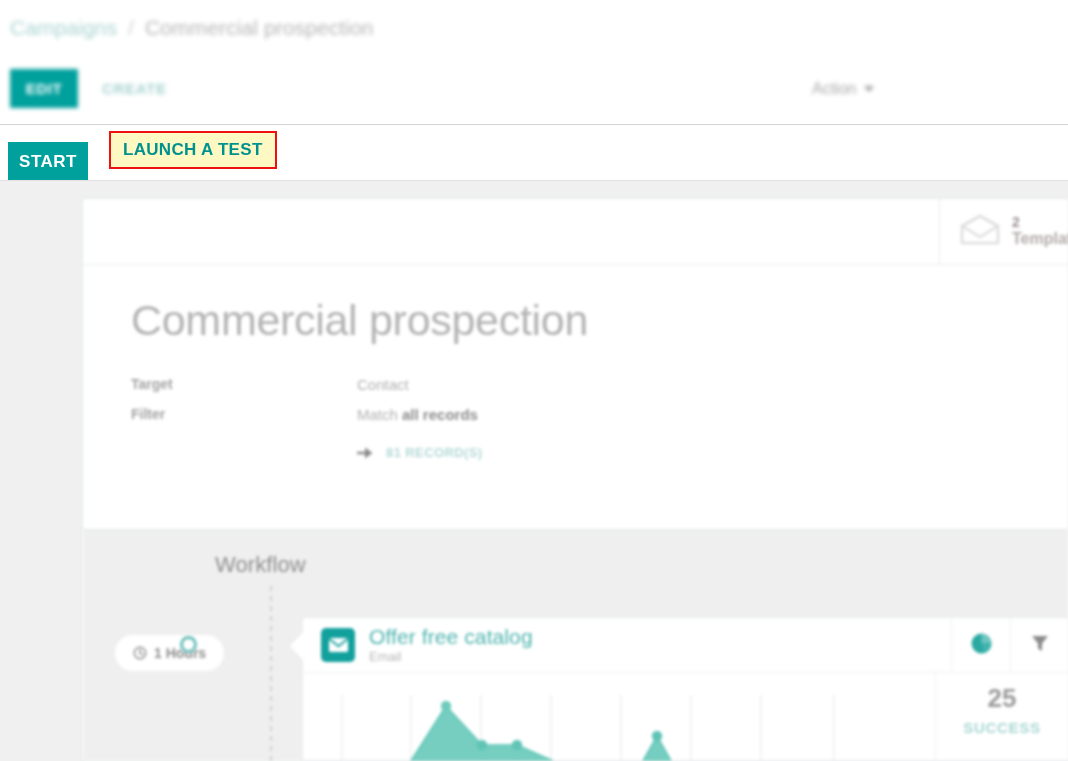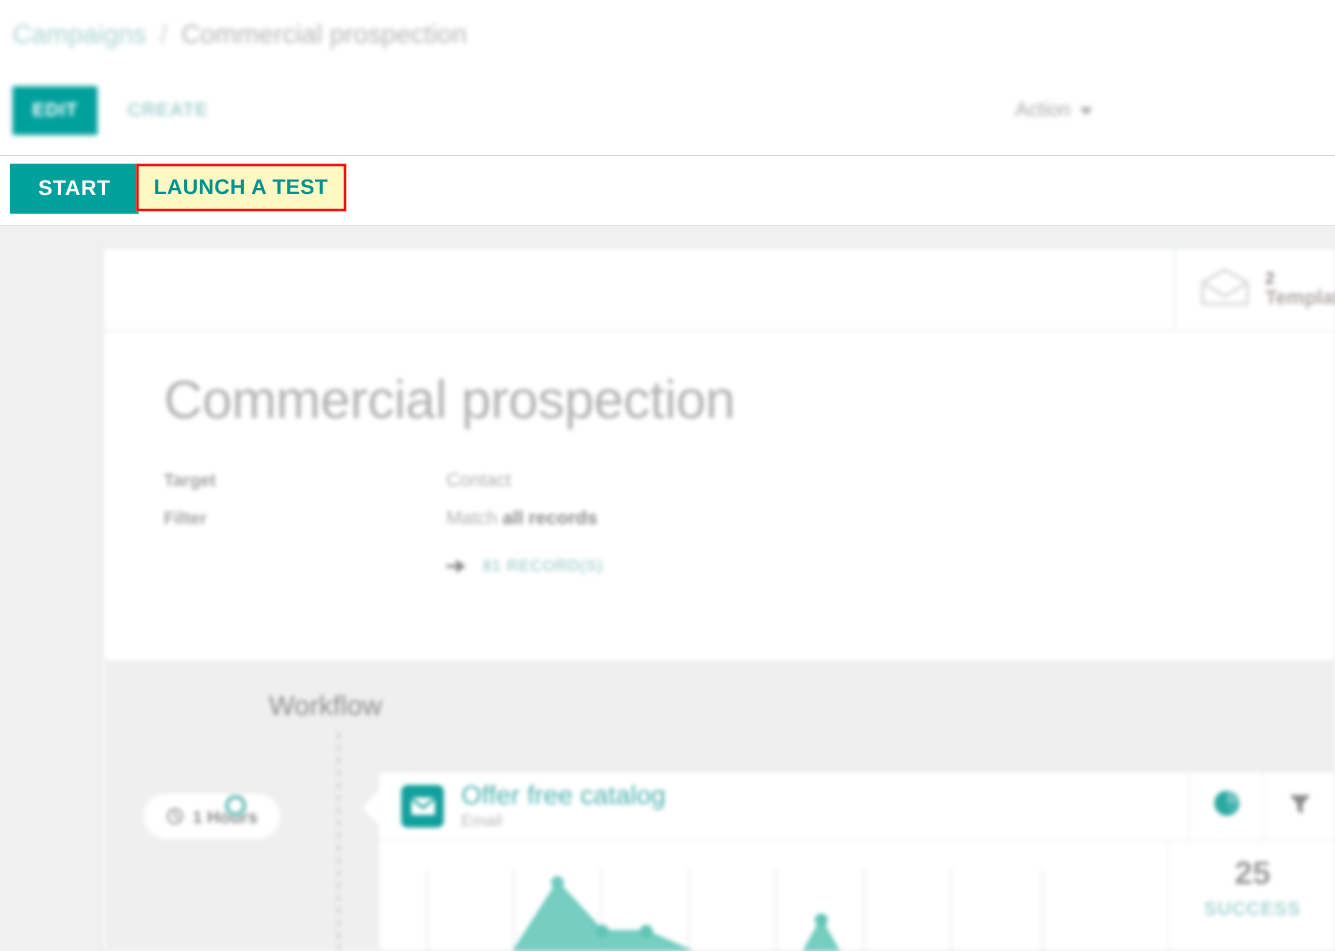--- a/index.html
+++ b/index.html
@@ -65,22 +65,22 @@
     position: absolute; left: 0; top: 124px; width: 1068px; height: 1px;
     background: #d4d4d4;
   }
 
   
   #action-bar {
     position: absolute; left: 0; top: 125px; width: 1068px; height: 56px;
     background: #ffffff;
   }
   #start-button {
-    position: absolute; left: 8px; top: 6px;
-    width: 103px; height: 40px;
+    position: absolute; left: 8px; top: 17px;
+    width: 80px; height: 40px;
     background: #00a09d; color: #ffffff;
     font-size: 17px; font-weight: bold; letter-spacing: .5px;
     display: flex; align-items: center; justify-content: center;
     border: none; cursor: pointer;
   }
   #launch-test-wrapper {
     position: absolute; left: 109px; top: 131px;
     border: 2px solid #ee1111;
     background: #fef9c3;
     padding: 0;

